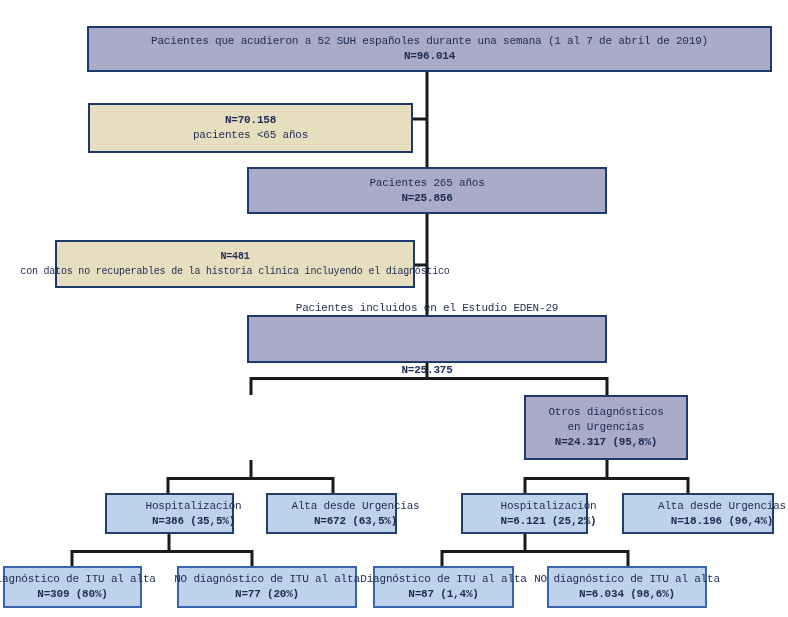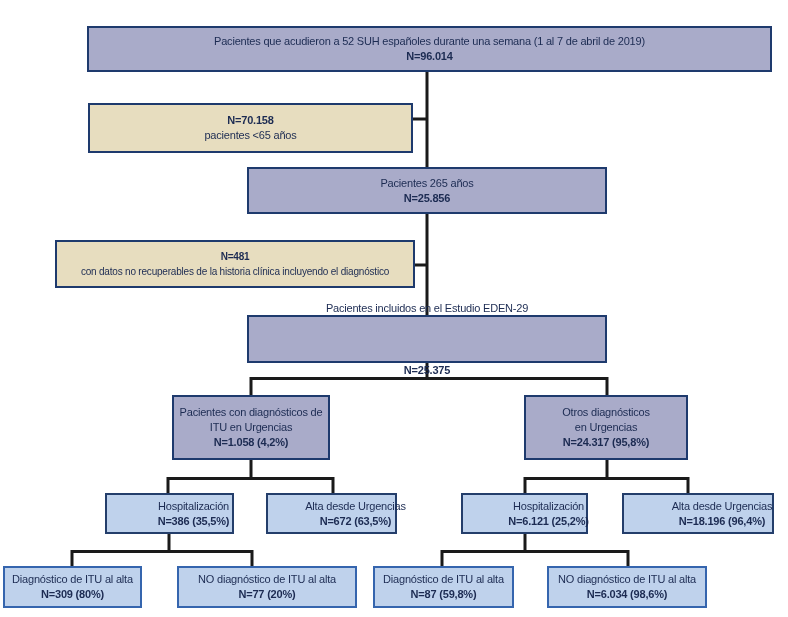--- a/index.html
+++ b/index.html
@@ -4,21 +4,21 @@
 <style>
   :root{
     --purple-fill:#a9abc9; --purple-border:#1e3a6d;
     --beige-fill:#e7ddbf;  --beige-border:#1e3a6d;
     --blue-fill:#bfd2ec;   --blue3-border:#243e6b; --blue4-border:#3565ae;
     --text:#1c2b52; --line:#1a1a1a; --bg:#ffffff;
   }
   html,body{margin:0;padding:0;background:var(--bg);}
   .canvas{
     position:relative;width:788px;height:617px;background:var(--bg);
-    font-family:Liberation Sans, sans-serif;
+    font-family:Liberation Mono, monospace;
     color:var(--text);font-size:11px;letter-spacing:-0.2px;overflow:hidden;
   }
   svg.wires{position:absolute;left:0;top:0;pointer-events:none;}
   .node{
     position:absolute;box-sizing:border-box;
     display:flex;flex-direction:column;align-items:center;justify-content:center;
     text-align:center;white-space:nowrap;line-height:15px;
   }
   .node .ln{display:block;}
   .node .bold{font-weight:bold;}
@@ -94,25 +94,20 @@
   <div class="node beige" id="n-excl2">
     <span class="ln bold">N=481</span>
     <span class="ln">con datos no recuperables de la historia clínica incluyendo el diagnóstico</span>
   </div>
 
   <div class="node purple" id="n-incl">
     <span class="ln">Pacientes incluidos en el Estudio EDEN-29</span>
     <span class="ln bold">N=25.375</span>
   </div>
 
-  <div class="node purple" id="n-itu">
-    <span class="ln">Pacientes con diagnósticos de</span>
-    <span class="ln">ITU en Urgencias</span>
-    <span class="ln bold">N=1.058 (4,2%)</span>
-  </div>
 
   <div class="node purple" id="n-otros">
     <span class="ln">Otros diagnósticos</span>
     <span class="ln">en Urgencias</span>
     <span class="ln bold">N=24.317 (95,8%)</span>
   </div>
 
   <div class="node blue3" id="n-hosp-itu">
     <span class="ln">Hospitalización</span>
     <span class="ln bold">N=386 (35,5%)</span>
@@ -138,21 +133,21 @@
     <span class="ln bold">N=309 (80%)</span>
   </div>
 
   <div class="node blue4" id="n-nodx-itu">
     <span class="ln">NO diagnóstico de ITU al alta</span>
     <span class="ln bold">N=77 (20%)</span>
   </div>
 
   <div class="node blue4" id="n-dx-otros">
     <span class="ln">Diagnóstico de ITU al alta</span>
-    <span class="ln bold">N=87 (59,8%)</span>
+    <span class="ln bold">N=87 (1,4%)</span>
   </div>
 
   <div class="node blue4" id="n-nodx-otros">
     <span class="ln">NO diagnóstico de ITU al alta</span>
     <span class="ln bold">N=6.034 (98,6%)</span>
   </div>
 
 </div>
 
 </body></html>

